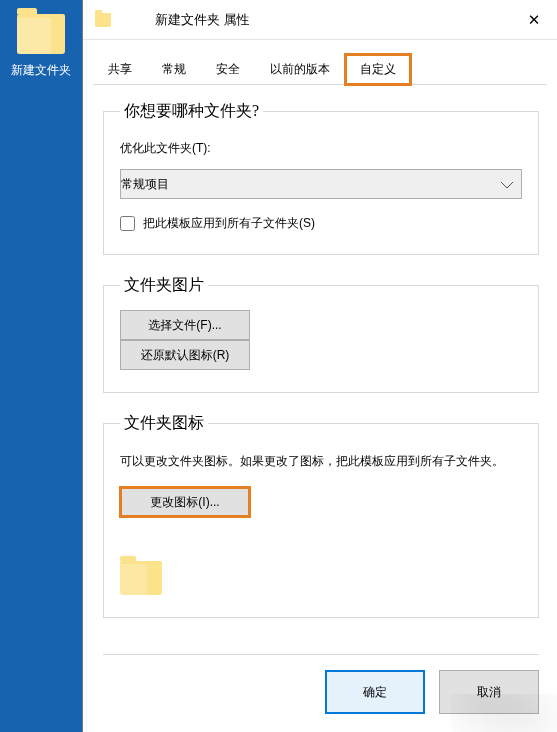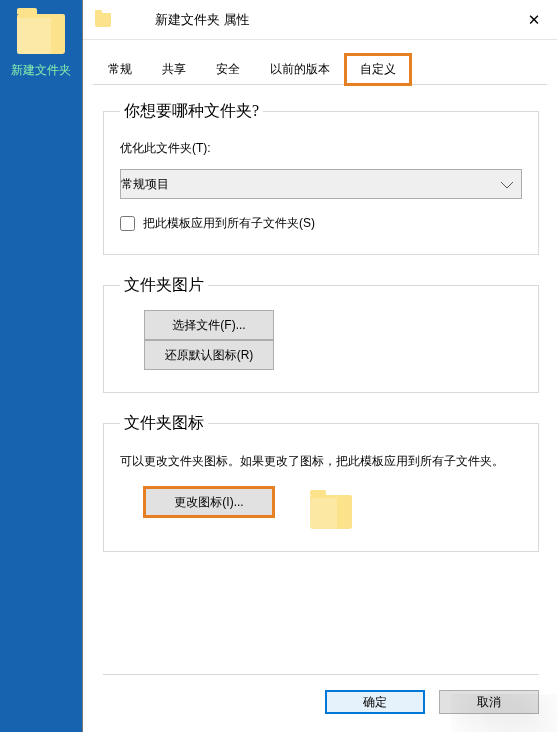--- a/index.html
+++ b/index.html
@@ -11,21 +11,21 @@
       background: #1863b0;
       position: relative;
       overflow: hidden;
     }
     .desktop-icon {
       position: absolute;
       top: 14px;
       left: 6px;
       width: 70px;
       text-align: center;
-      color: #86efac;
+      color: #ffffff;
       font-size: 12px;
     }
     .desktop-icon .folder-glyph {
       width: 48px;
       height: 40px;
       margin: 0 auto 8px;
       background: #fce28a;
       border-radius: 2px 2px 3px 3px;
       position: relative;
     }
@@ -144,24 +144,24 @@
       margin-top: 16px;
     }
     .checkbox-row input { width:15px; height:15px; }
     .btn {
       height: 30px;
       padding: 0 12px;
       min-width: 130px;
       border:1px solid #adadad;
       background:#e1e1e1;
       font: inherit;
-      display:inline-flex; align-items:center; justify-content:center;margin-left:24px;
+      display:inline-flex; align-items:center; justify-content:center;
     }
     .icon-section-body {
-      display:flex; align-items:flex-start; gap:36px;
+      display:flex; align-items:flex-start; gap:36px;flex-direction:column;
     }
     .folder-preview {
       width: 42px; height: 34px;
       background:#fce28a;
       border-radius:2px 2px 3px 3px;
       position:relative;
       margin-top: 8px;
     }
     .folder-preview::before {
       content:''; position:absolute; top:-5px; left:0;
@@ -176,21 +176,21 @@
       display:flex; justify-content:flex-end; gap:14px;
       padding: 12px 18px 18px;
       border-top: none;
       position: relative;
     }
     .footer::before{
       content:''; position:absolute; left:20px; right:18px; top:-4px;
       height:1px; background:#d9d9d9;
     }
     .footer .fbtn {
-      height: 24px;
+      height: 44px;
       width: 100px;
       border:1px solid #adadad;
       background:#e1e1e1;
       font: inherit;
     }
     .footer .fbtn.default {
       border:2px solid #0078d7;
       background:#e5f1fb;
     }
     .smudge {
@@ -212,22 +212,22 @@
 <div class="dialog">
   <div class="titlebar">
     <div class="tb-icon"></div>
     <div class="title">新建文件夹 属性</div>
     <div class="close">
       <span>✕</span>
     </div>
   </div>
 
   <div class="tabs">
+    <div class="tab">共享</div>
     <div class="tab">常规</div>
-    <div class="tab">共享</div>
     <div class="tab">安全</div>
     <div class="tab">以前的版本</div>
     <div class="tab active highlight-orange">自定义</div>
   </div>
 
   <div class="pane">
 
     <fieldset>
       <legend>你想要哪种文件夹?</legend>
       <div class="label-line">优化此文件夹(T):</div>

